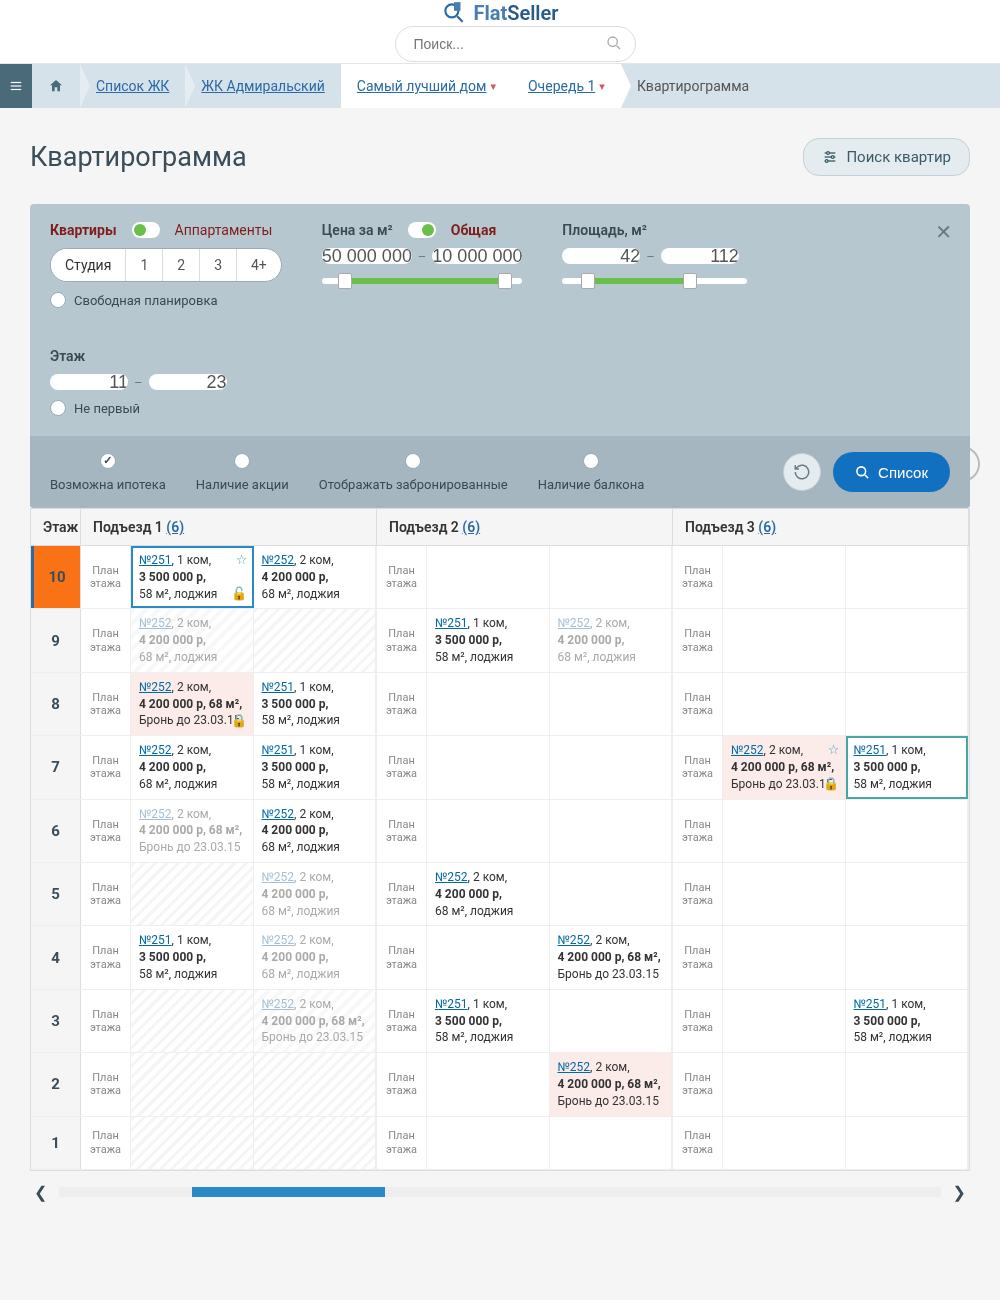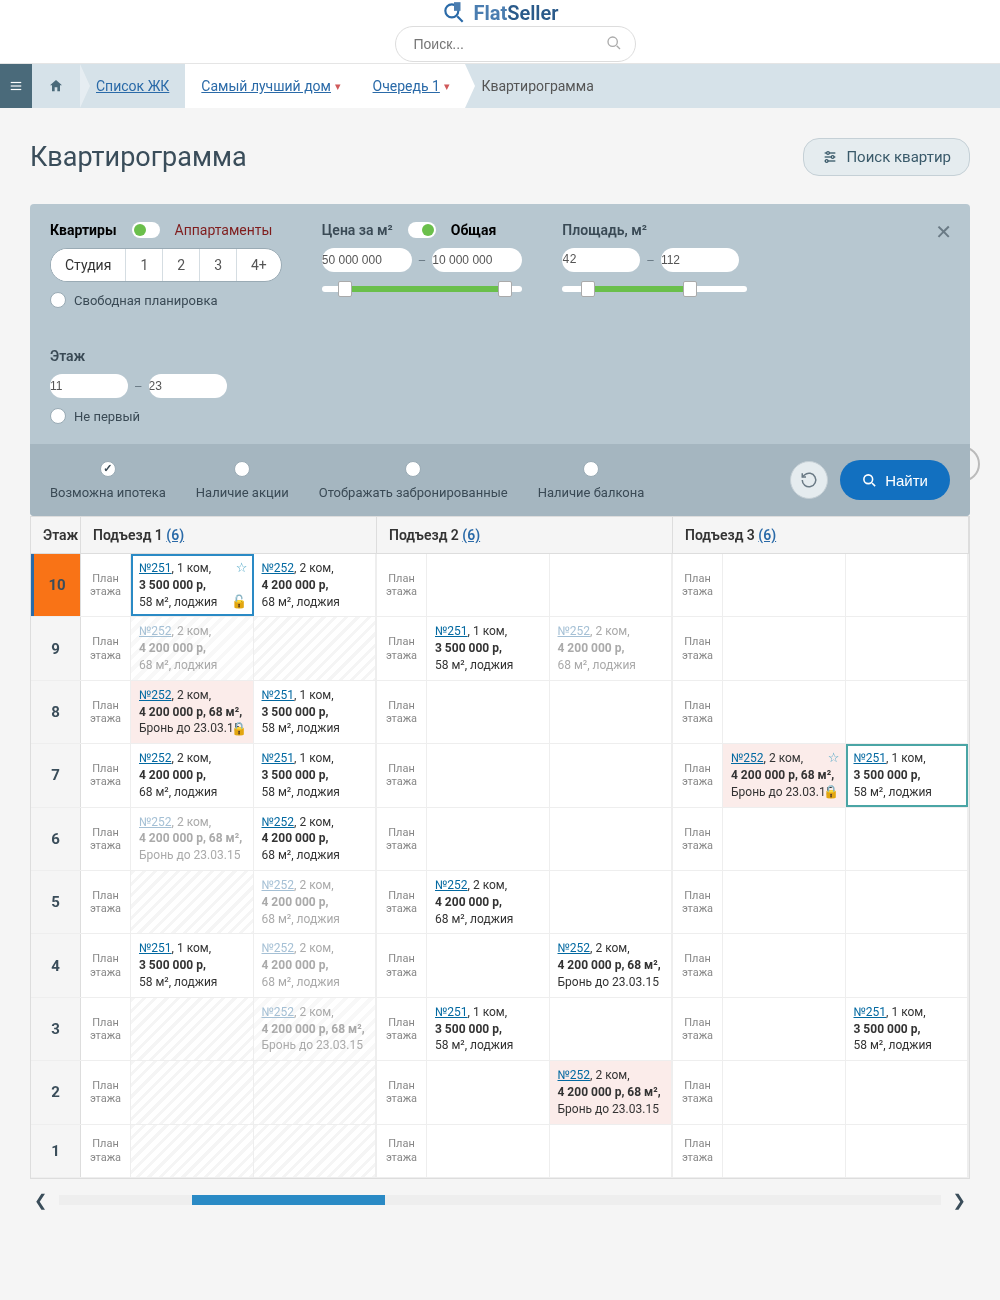--- a/index.html
+++ b/index.html
@@ -33,35 +33,35 @@
 .content { padding: 30px; }
 .page-title-row { display: flex; align-items: center; justify-content: space-between; margin-bottom: 28px; }
 h1 { font-size: 27px; font-weight: 400; color: #3a4d5a; }
 .filter-toggle { background: #e5ecef; border: 1px solid #c5d0d6; border-radius: 16px; padding: 9px 18px; display: flex; align-items: center; gap: 8px; color: #3a5a6a; font-size: 15px; cursor: pointer; position: relative; }
 
 .filter-panel { background: #b7c7d0; border-radius: 4px; padding: 18px 20px; position: relative; }
 .filter-close { position: absolute; top: 16px; right: 18px; color: #6a7a85; font-size: 20px; cursor: pointer; }
 .filter-top { display: flex; gap: 40px; align-items: flex-start; flex-wrap: wrap; }
 .filter-group { flex: 0 0 auto; }
 .filter-label { font-size: 14px; color: #3a4a55; margin-bottom: 10px; display: flex; align-items: center; gap: 15px; font-weight: 600; }
-.filter-label .active { color: #000000; font-weight: 700; }
+.filter-label .active { color: #7f1d1d; font-weight: 700; }
 .filter-label .inactive { color: #7f1d1d; font-weight: 400; }
 .toggle-sw { width: 28px; height: 16px; background: #fff; border-radius: 8px; position: relative; display: inline-block; }
 .toggle-sw::after { content: ""; position: absolute; width: 12px; height: 12px; border-radius: 50%; top: 2px; }
 .toggle-sw.left::after { left: 2px; background: #6abf4b; }
 .toggle-sw.right::after { right: 2px; background: #6abf4b; }
 .room-tabs { display: flex; background: #fff; border-radius: 18px; overflow: hidden; border: 1px solid #9aabb5; }
 .room-tab { padding: 8px 14px; border-right: 1px solid #d5dde2; font-size: 14px; color: #555; cursor: pointer; }
 .room-tab:last-child { border-right: none; }
 .room-tab.active { background: #fff; color: #333; }
 .checkbox-row { display: flex; align-items: center; gap: 8px; margin-top: 10px; font-size: 13px; color: #3a4a55; }
 .checkbox-row .cb { width: 16px; height: 16px; border-radius: 50%; background: #fff; border: 1px solid #9aabb5; display: flex; align-items: center; justify-content: center; }
 .checkbox-row .cb.checked::after { content: "✓"; font-size: 11px; color: #3a4a55; font-weight: bold; }
 .range-inputs { display: flex; align-items: center; gap: 6px; }
-.range-inputs input { width: 90px; height: 24px; background: #fff; border: none; border-radius: 16px; text-align: left; font-size: 12px; color: #555; }
+.range-inputs input { width: 90px; height: 16px; background: #fff; border: none; border-radius: 16px; text-align: right; font-size: 18px; color: #555; }
 .range-inputs .dash { color: #6a7a85; }
 .range-slider { margin-top: 14px; height: 6px; background: linear-gradient(to right, #fff 0%, #fff 10%, #6abf4b 10%, #6abf4b 90%, #fff 90%, #fff 100%); border-radius: 3px; position: relative; }
 .range-slider .handle { position: absolute; top: -5px; width: 14px; height: 16px; background: #fff; border: 1px solid #aaa; border-radius: 2px; }
 .filter-bottom { background: #a5b6c0; margin: 20px -20px -18px -20px; padding: 16px 20px; border-radius: 0 0 4px 4px; display: flex; align-items: center; gap: 30px; flex-wrap: wrap; }
 .filter-bottom .checkbox-row { margin-top: 0; flex-direction: column; }
 .find-actions { margin-left: auto; display: flex; align-items: center; gap: 12px; }
 .reset-btn { width: 38px; height: 38px; background: #e5ecef; border: 1px solid #c5d0d6; border-radius: 50%; display: flex; align-items: center; justify-content: center; color: #6a7a85; cursor: pointer; }
 .find-btn { height: 40px; background: #1270c0; color: #fff; border: none; border-radius: 20px; padding: 0 22px; font-size: 15px; display: flex; align-items: center; gap: 8px; cursor: pointer; }
 
 .results-count { margin: 30px 0 18px; font-size: 21px; font-weight: 600; color: #3a4d5a; }
@@ -149,20 +149,23 @@
       </svg>
   </div>
   <div class="bc-item home">
     <svg width="16" height="16" viewBox="0 0 24 24" fill="#4a6a7a">
         <path d="M12 3l9 8h-3v9h-4v-6h-4v6H6v-9H3z"></path>
       </svg>
   </div>
   <div class="bc-item">
       <a>Список ЖК</a>
     </div>
+  <div class="bc-item">
+      <a>ЖК Адмиральский</a>
+    </div>
   <div class="bc-item white">
       <a>Самый лучший дом</a>
       <span class="bc-chev">▾</span>
     </div>
   <div class="bc-item white">
       <a>Очередь 1</a>
       <span class="bc-chev">▾</span>
     </div>
   <div class="bc-item last">Квартирограмма</div>
 </div>
@@ -220,21 +223,21 @@
             <span class="handle" style="left:8%"></span>
             <span class="handle" style="left:88%"></span>
           </div>
       </div>
 
       <div class="filter-group" style="flex:0 0 185px;">
         <div class="filter-label">
             <span>Площадь, м²</span>
           </div>
         <div class="range-inputs">
-          <input style="width: 78px; font-family: Liberation Mono, monospace;" value="42">
+          <input style="width: 78px;" value="42">
           <span class="dash">–</span>
           <input style="width: 78px;" value="112">
         </div>
         <div class="range-slider" style="background:linear-gradient(to right,#fff 0%,#fff 12%,#6abf4b 12%,#6abf4b 68%,#fff 68%,#fff 100%)">
             <span class="handle" style="left:10%"></span>
             <span class="handle" style="left:65%"></span>
           </div>
       </div>
 
       <div class="filter-group" style="flex:0 0 185px;">
@@ -275,21 +278,21 @@
           <svg width="18" height="18" viewBox="0 0 24 24" fill="none" stroke="currentColor" stroke-width="2">
               <path d="M3 12a9 9 0 1 0 3-6.7L3 8"></path>
               <polyline points="3,3 3,8 8,8"></polyline>
             </svg>
         </div>
         <button class="find-btn">
           <svg width="15" height="15" viewBox="0 0 24 24" fill="none" stroke="#fff" stroke-width="2.5">
               <circle cx="10" cy="10" r="7"></circle>
               <line x1="16" y1="16" x2="21" y2="21"></line>
             </svg>
-          <span>Найти</span>
+          <span>Список</span>
         </button>
       </div>
     </div>
   </div>
 
 
   <div class="grid-wrap">
     <div class="grid-head">
       <div class="gh-cell">Этаж</div>
       <div class="gh-cell"><span>Подъезд 1</span> <a>(6)</a></div>

